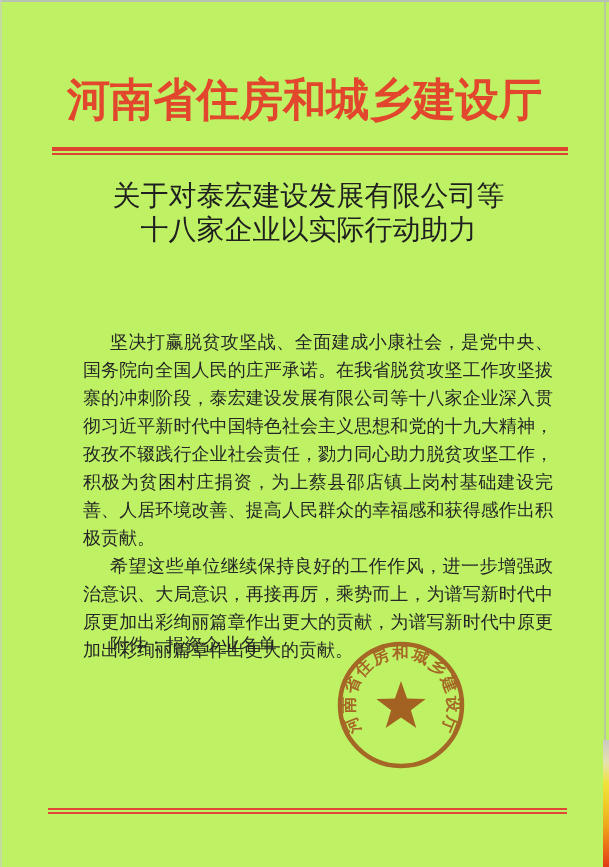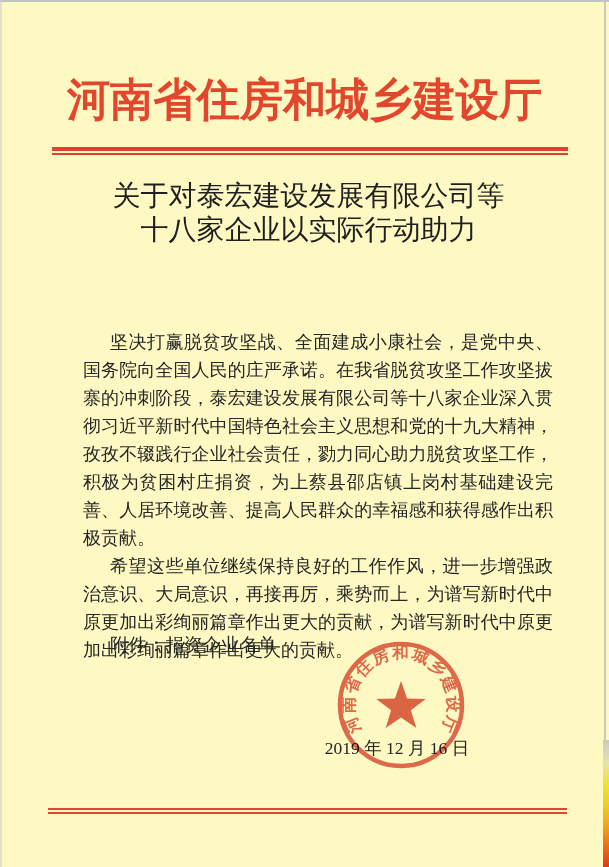--- a/index.html
+++ b/index.html
@@ -1,21 +1,21 @@
 <!DOCTYPE html>
 <html lang="zh"><head>
 <meta charset="utf-8">
 <style>
   html,body{margin:0;padding:0;}
   body{
     width:609px;height:867px;position:relative;overflow:hidden;
     background:#fbfbfa;
     font-family:"Liberation Serif","DejaVu Serif",serif;
   }
-  .page{position:absolute;inset:0;background:#fef9c3;padding-left:44px;}
+  .page{position:absolute;inset:0;background:#bef264;padding-left:44px;}
 
   
   .edge-top{position:absolute;left:0;top:0;width:609px;height:2px;background:#b6bcc2;opacity:.85;}
   .edge-left{position:absolute;left:0;top:0;width:2px;height:867px;background:#c9ccd0;opacity:.55;}
   .edge-right-line{position:absolute;left:604px;top:2px;width:2px;height:740px;background:#b3b6bd;opacity:.7;}
   .edge-right-strip{
     position:absolute;left:603px;top:740px;width:6px;height:127px;
     background:linear-gradient(to bottom,
       #c9c9c3 0%, #e6e2ae 18%, #efe23c 34%, #f0ce28 50%,
       #efa51c 68%, #ec7517 82%, #df3b13 100%);
@@ -98,20 +98,19 @@
     <circle cx="70" cy="70" r="61" fill="none" stroke="#d9584a" stroke-width="4.5"></circle>
     <polygon fill="#d6523f" points="70,46 76.1,63.6 94.7,64 79.9,75.2 85.3,93 70,82.4 54.7,93 60.1,75.2 45.3,64 63.9,63.6"></polygon>
     <defs>
       <path id="sealArc" d="M 31.5 97 A 47 47 0 1 1 108.5 97" fill="none"></path>
     </defs>
     <text font-size="16.5" fill="#d9584a" font-weight="bold" font-family="Liberation Serif, serif">
       <textPath href="#sealArc" startOffset="2" textLength="200">河南省住房和城乡建设厅</textPath>
     </text>
   </svg>
 
-  <div class="date-line">2019 年 12 月 16 日</div>
 
   <div class="rule-bottom">
     <div class="bar"></div>
     <div class="bar"></div>
   </div>
 
 </div>
 
 </body></html>

